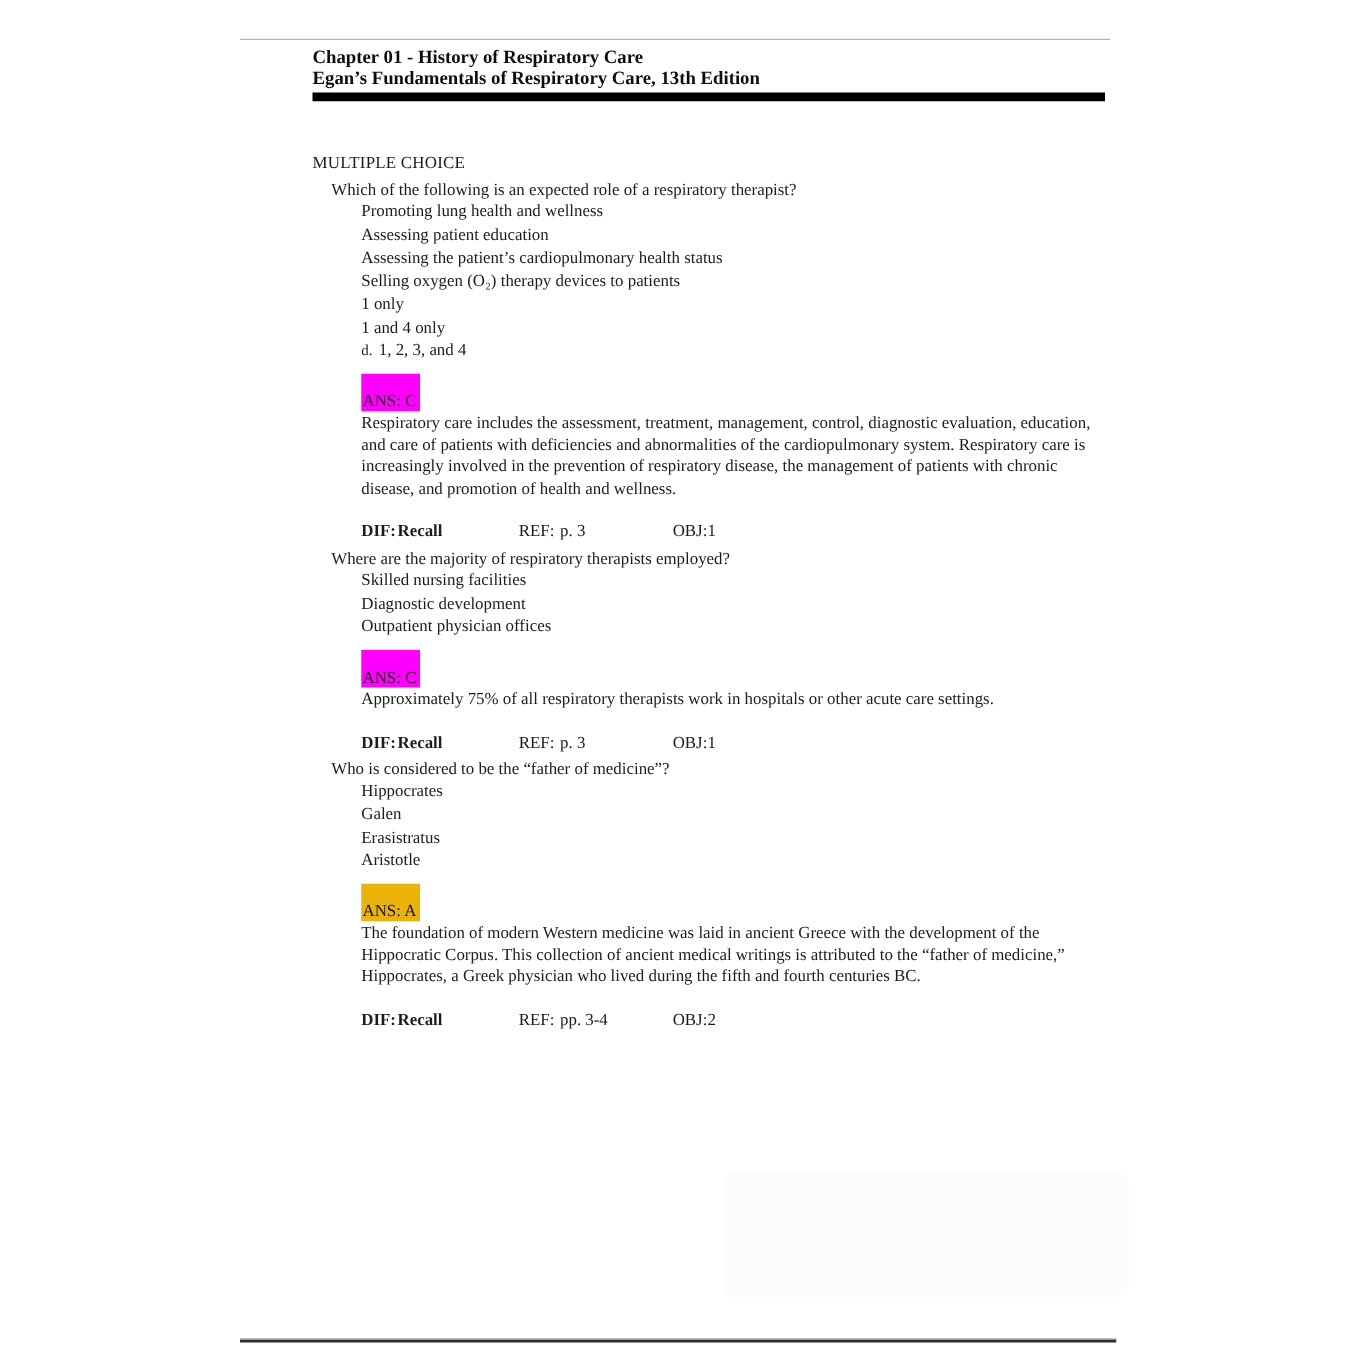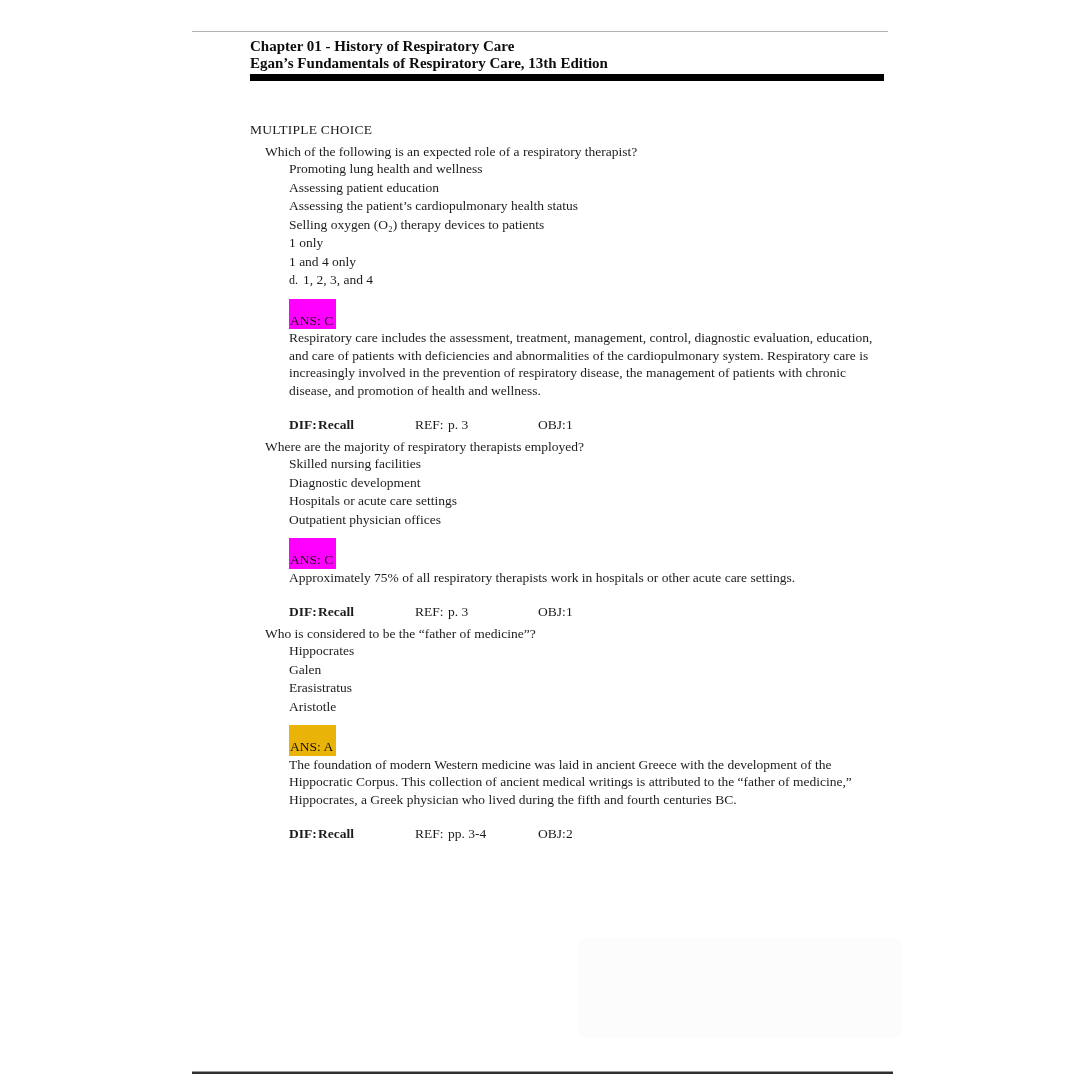--- a/index.html
+++ b/index.html
@@ -89,21 +89,20 @@
     <div class="q-meta">
       <span class="meta-seg seg-dif"><span class="lbl">DIF:</span><span class="val">Recall</span></span><span class="meta-seg seg-ref"><span class="lbl">REF:</span><span class="val">p. 3</span></span><span class="meta-seg seg-obj"><span class="lbl">OBJ:</span><span class="val">1</span></span>
     </div>
   </div>
 
   <div class="question">
     <div class="q-stem">Where are the majority of respiratory therapists employed?</div>
     <div class="q-options">
             <div class="option"><span class="opt-prefix"></span><span>Skilled nursing facilities</span></div>
             <div class="option"><span class="opt-prefix"></span><span>Diagnostic development</span></div>
-            <div class="option"><span class="opt-prefix"></span><span>Hospitals or acute care settings</span></div>
             <div class="option"><span class="opt-prefix"></span><span>Outpatient physician offices</span></div>
           </div>
     <div class="q-answer">
       <span class="ans-highlight" style="background: rgb(255, 0, 255);">ANS: C</span>
     </div>
     <div class="q-rationale">Approximately 75% of all respiratory therapists work in hospitals or other acute care settings.</div>
     <div class="q-meta">
       <span class="meta-seg seg-dif"><span class="lbl">DIF:</span><span class="val">Recall</span></span><span class="meta-seg seg-ref"><span class="lbl">REF:</span><span class="val">p. 3</span></span><span class="meta-seg seg-obj"><span class="lbl">OBJ:</span><span class="val">1</span></span>
     </div>
   </div>

